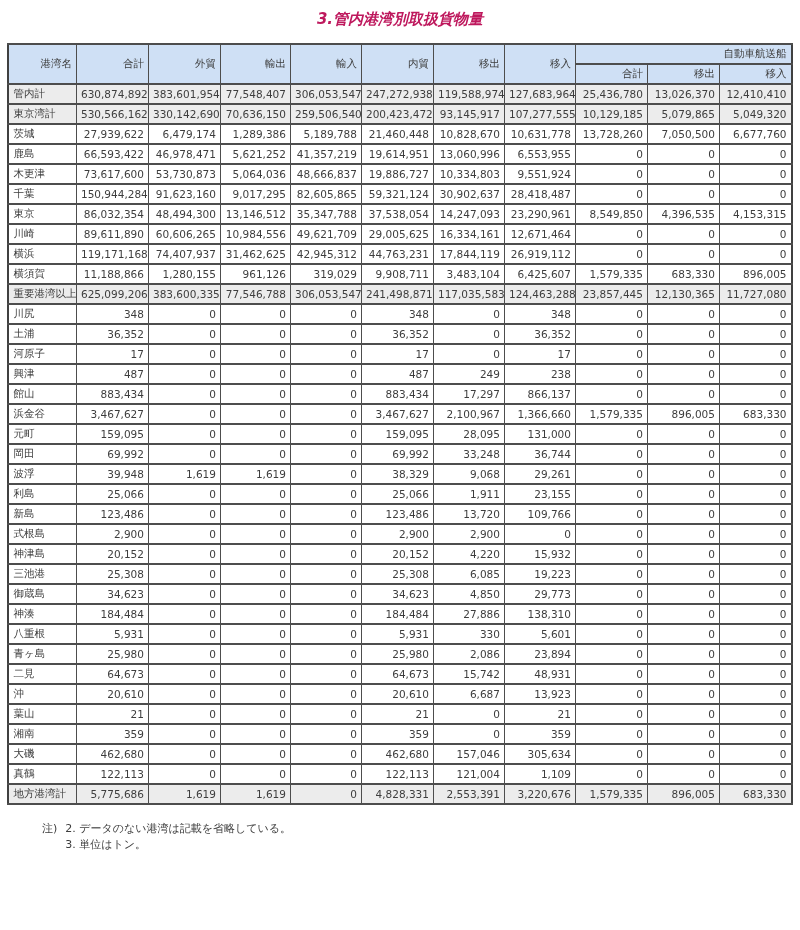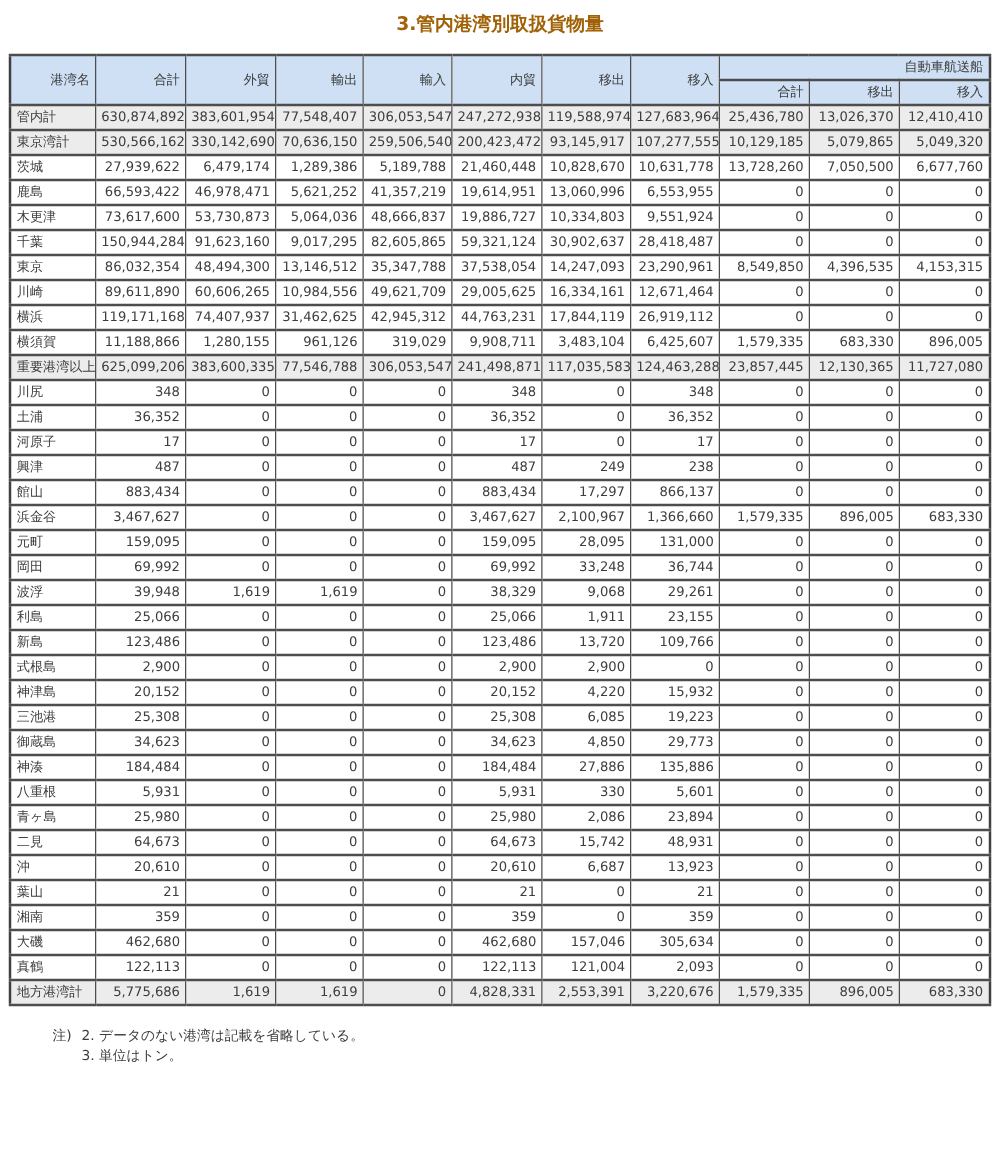--- a/index.html
+++ b/index.html
@@ -15,23 +15,24 @@
   .page {
     width: 800px;
     height: 930px;
     overflow: hidden;
     position: relative;
   }
   .title {
     text-align: center;
     font-size: 15px;
     font-weight: bold;
-    color: #a16207;
+    color: #be185d;
     margin: 10px 0 0 0;
     padding: 0;
+    font-style: italic;
   }
   table.cargo-table {
     border-collapse: collapse;
     table-layout: fixed;
     width: 780px;
     margin: 14px auto 0 auto;
     font-size: 10.5px;
     border: 2px solid #404040;
   }
   .cargo-table th, .cargo-table td {
@@ -456,21 +457,21 @@
           <td class="num">0</td>
         </tr>
         <tr>
           <td class="name">神湊</td>
           <td class="num">184,484</td>
           <td class="num">0</td>
           <td class="num">0</td>
           <td class="num">0</td>
           <td class="num">184,484</td>
           <td class="num">27,886</td>
-          <td class="num">135,886</td>
+          <td class="num">138,310</td>
           <td class="num">0</td>
           <td class="num">0</td>
           <td class="num">0</td>
         </tr>
         <tr>
           <td class="name">八重根</td>
           <td class="num">5,931</td>
           <td class="num">0</td>
           <td class="num">0</td>
           <td class="num">0</td>
@@ -560,21 +561,21 @@
           <td class="num">0</td>
         </tr>
         <tr>
           <td class="name">真鶴</td>
           <td class="num">122,113</td>
           <td class="num">0</td>
           <td class="num">0</td>
           <td class="num">0</td>
           <td class="num">122,113</td>
           <td class="num">121,004</td>
-          <td class="num">2,093</td>
+          <td class="num">1,109</td>
           <td class="num">0</td>
           <td class="num">0</td>
           <td class="num">0</td>
         </tr>
         <tr class="summary">
           <td class="name">地方港湾計</td>
           <td class="num">5,775,686</td>
           <td class="num">1,619</td>
           <td class="num">1,619</td>
           <td class="num">0</td>

